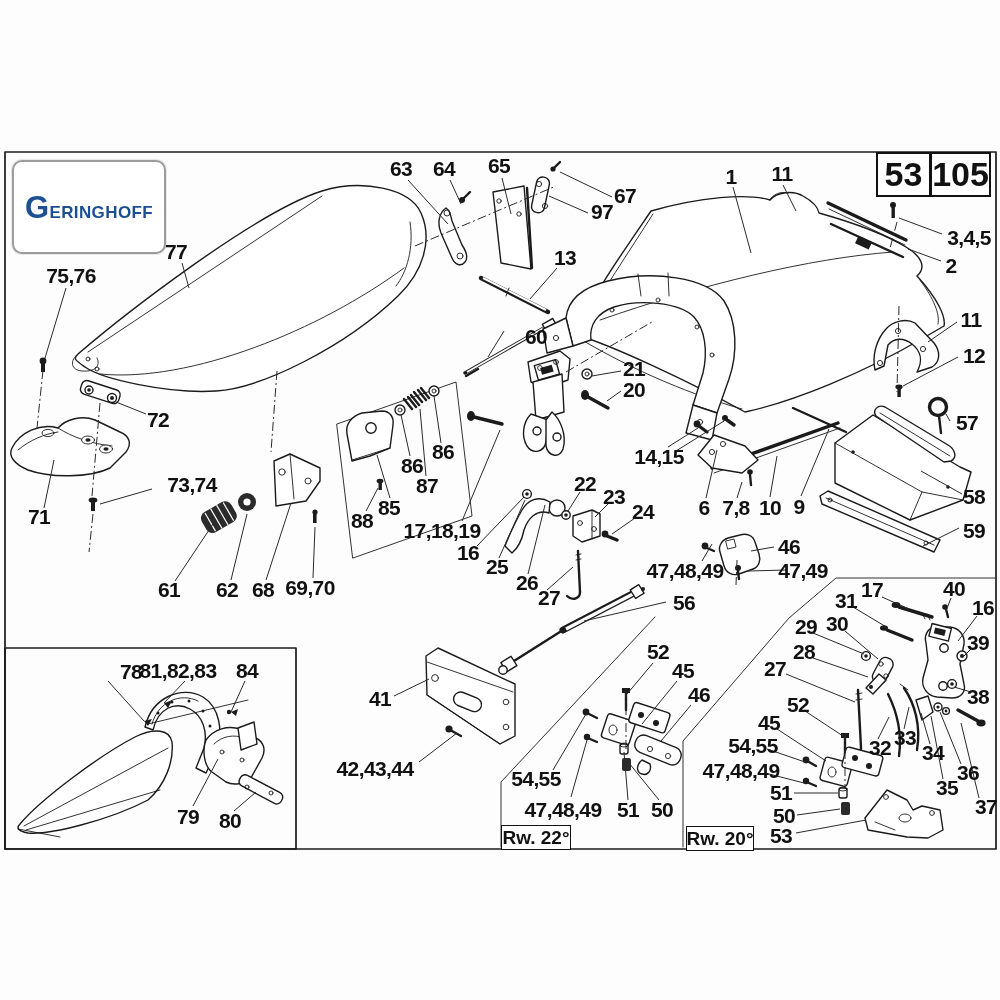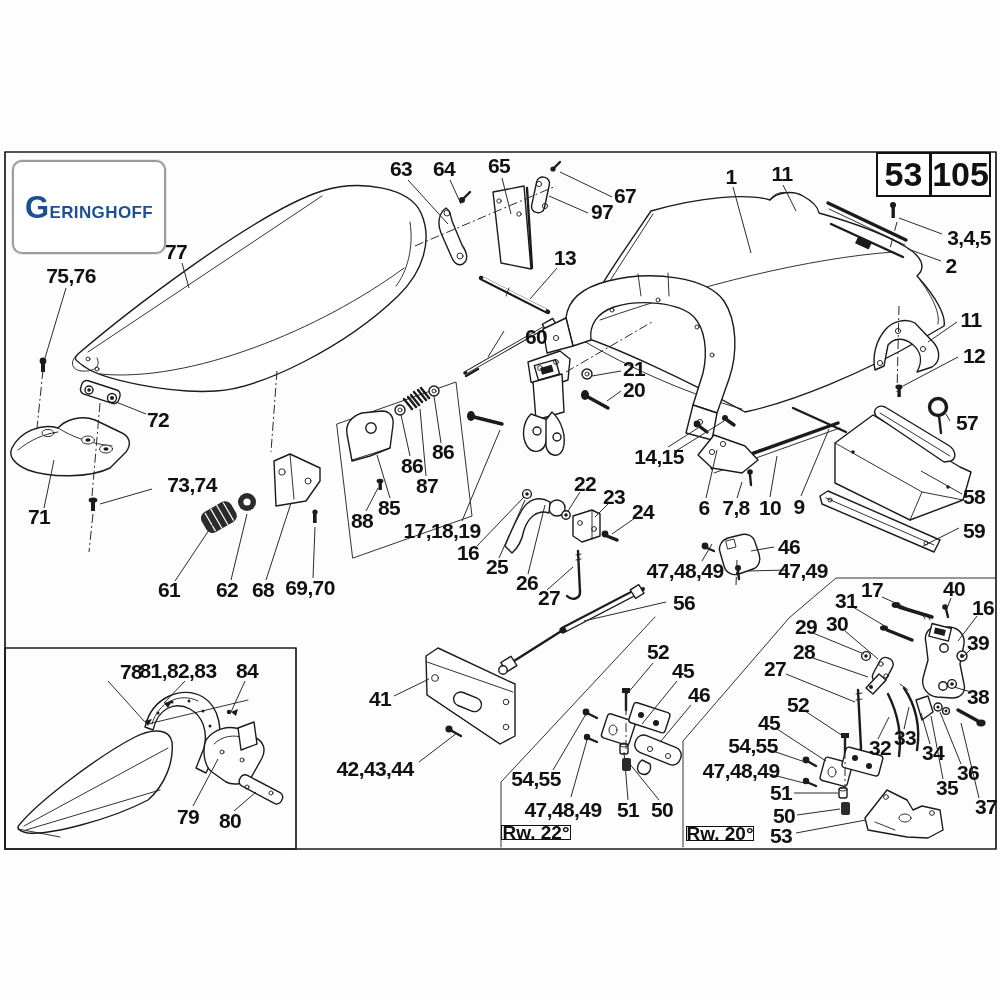--- a/index.html
+++ b/index.html
@@ -10,21 +10,21 @@
   .d{fill:#1b1b1b;stroke:none;}
   .g2{fill:#2b2b2b;stroke:none;}
   .ld{stroke:#2a2a2a;stroke-width:1;fill:none;}
   .dd{stroke:#2a2a2a;stroke-width:1;stroke-dasharray:9 3 2 3;fill:none;}
   .t2{stroke-width:2.4;}
   .t3{stroke-width:3.4;}
   .t4{stroke-width:4.4;}
   .thin{stroke-width:0.9;}
   .lbl{position:absolute;transform:translate(-50%,-50%);font-weight:bold;font-size:21px;letter-spacing:-0.6px;color:#111;white-space:nowrap;}
   .code{position:absolute;top:152px;height:45px;border:2.4px solid #111;background:#fff;display:flex;align-items:center;justify-content:center;font-weight:bold;font-size:34px;color:#111;box-sizing:border-box;}
-  .badge{position:absolute;height:15px;border:1.8px solid #111;background:#fff;display:flex;align-items:center;justify-content:center;font-weight:bold;font-size:19px;color:#111;box-sizing:border-box;white-space:nowrap;}
+  .badge{position:absolute;height:25px;border:1.8px solid #111;background:#fff;display:flex;align-items:center;justify-content:center;font-weight:bold;font-size:19px;color:#111;box-sizing:border-box;white-space:nowrap;}
   .logo{position:absolute;left:12px;top:160px;width:150px;height:90px;border:2px solid #9c9c9c;border-radius:10px;background:#fff;display:flex;align-items:center;justify-content:center;box-shadow:0 0 0 1px #e8e8e8;}
   .lg{display:block;color:#1d4f93;font-weight:bold;font-size:17px;letter-spacing:0.4px;line-height:1;}
   .lg::first-letter{font-size:31px;}
 </style>
 </head>
 <body>
 
 <div class="stage">
 
 <svg width="1000" height="1000" viewBox="0 0 1000 1000">

